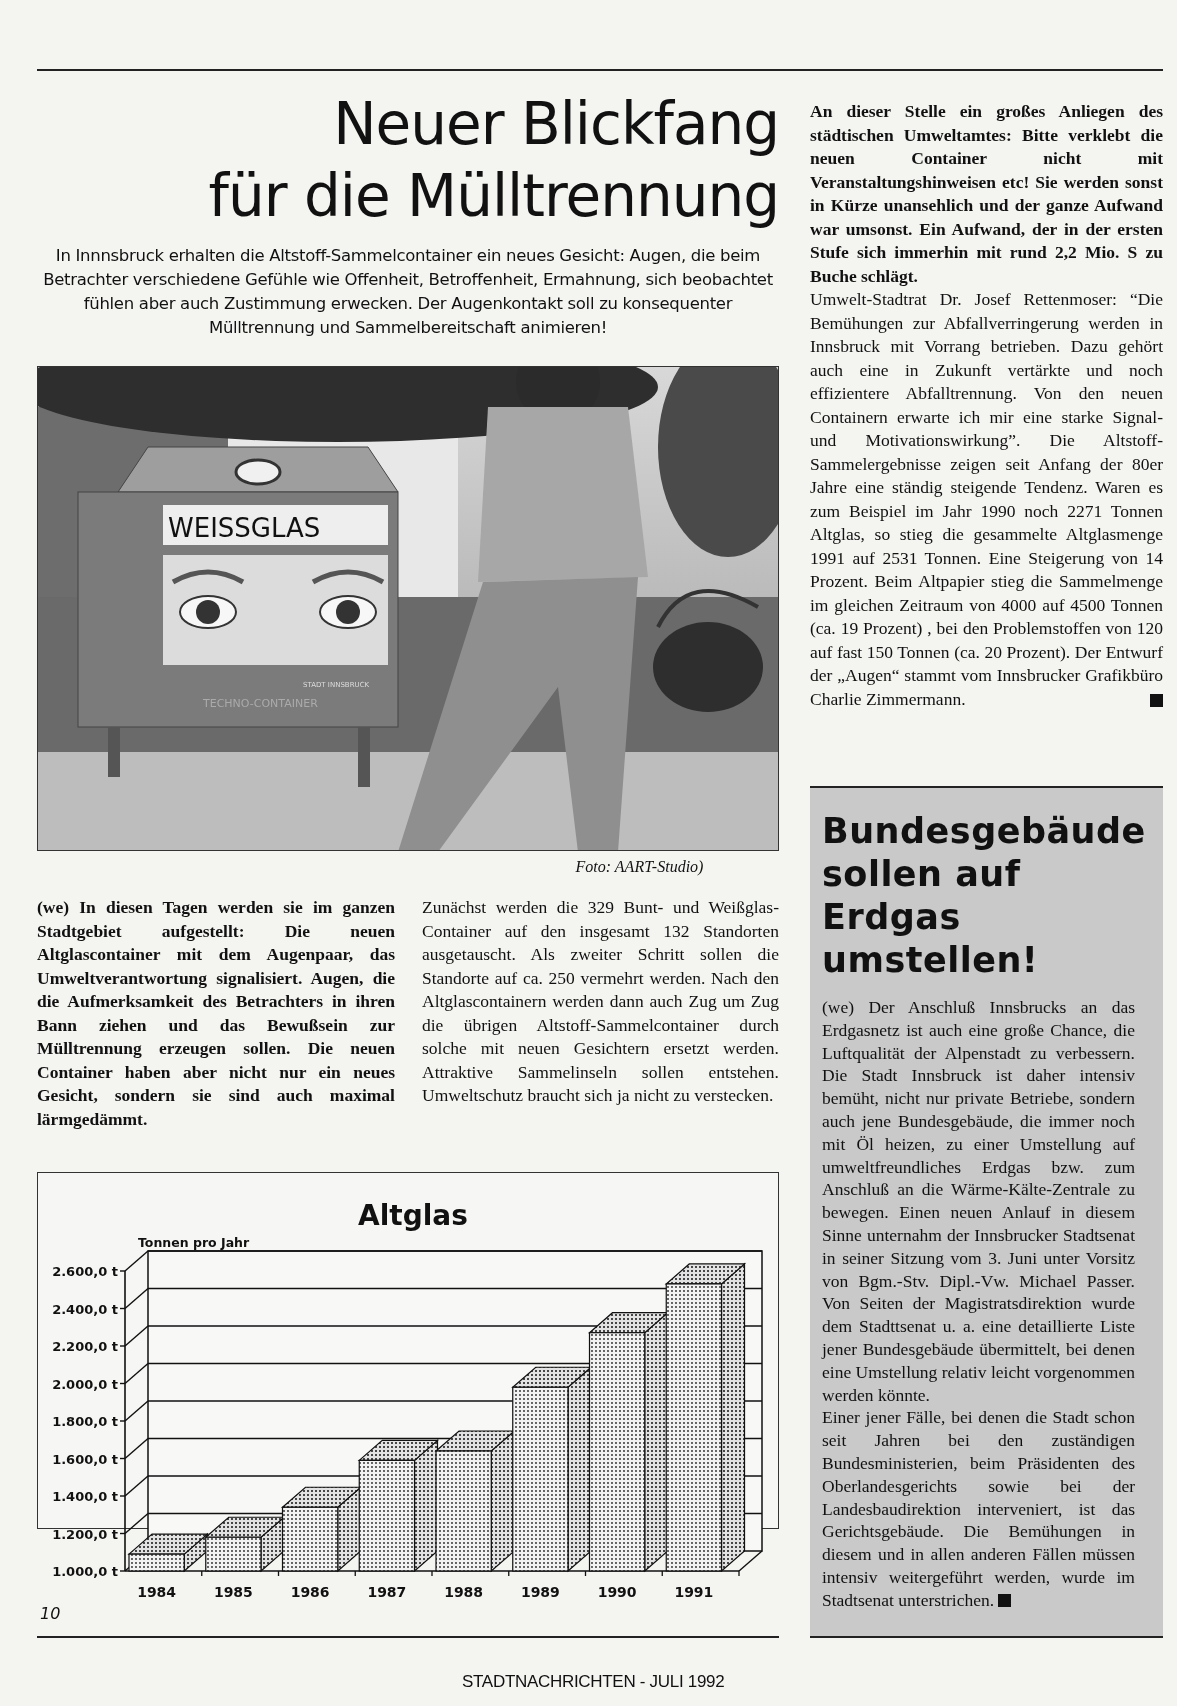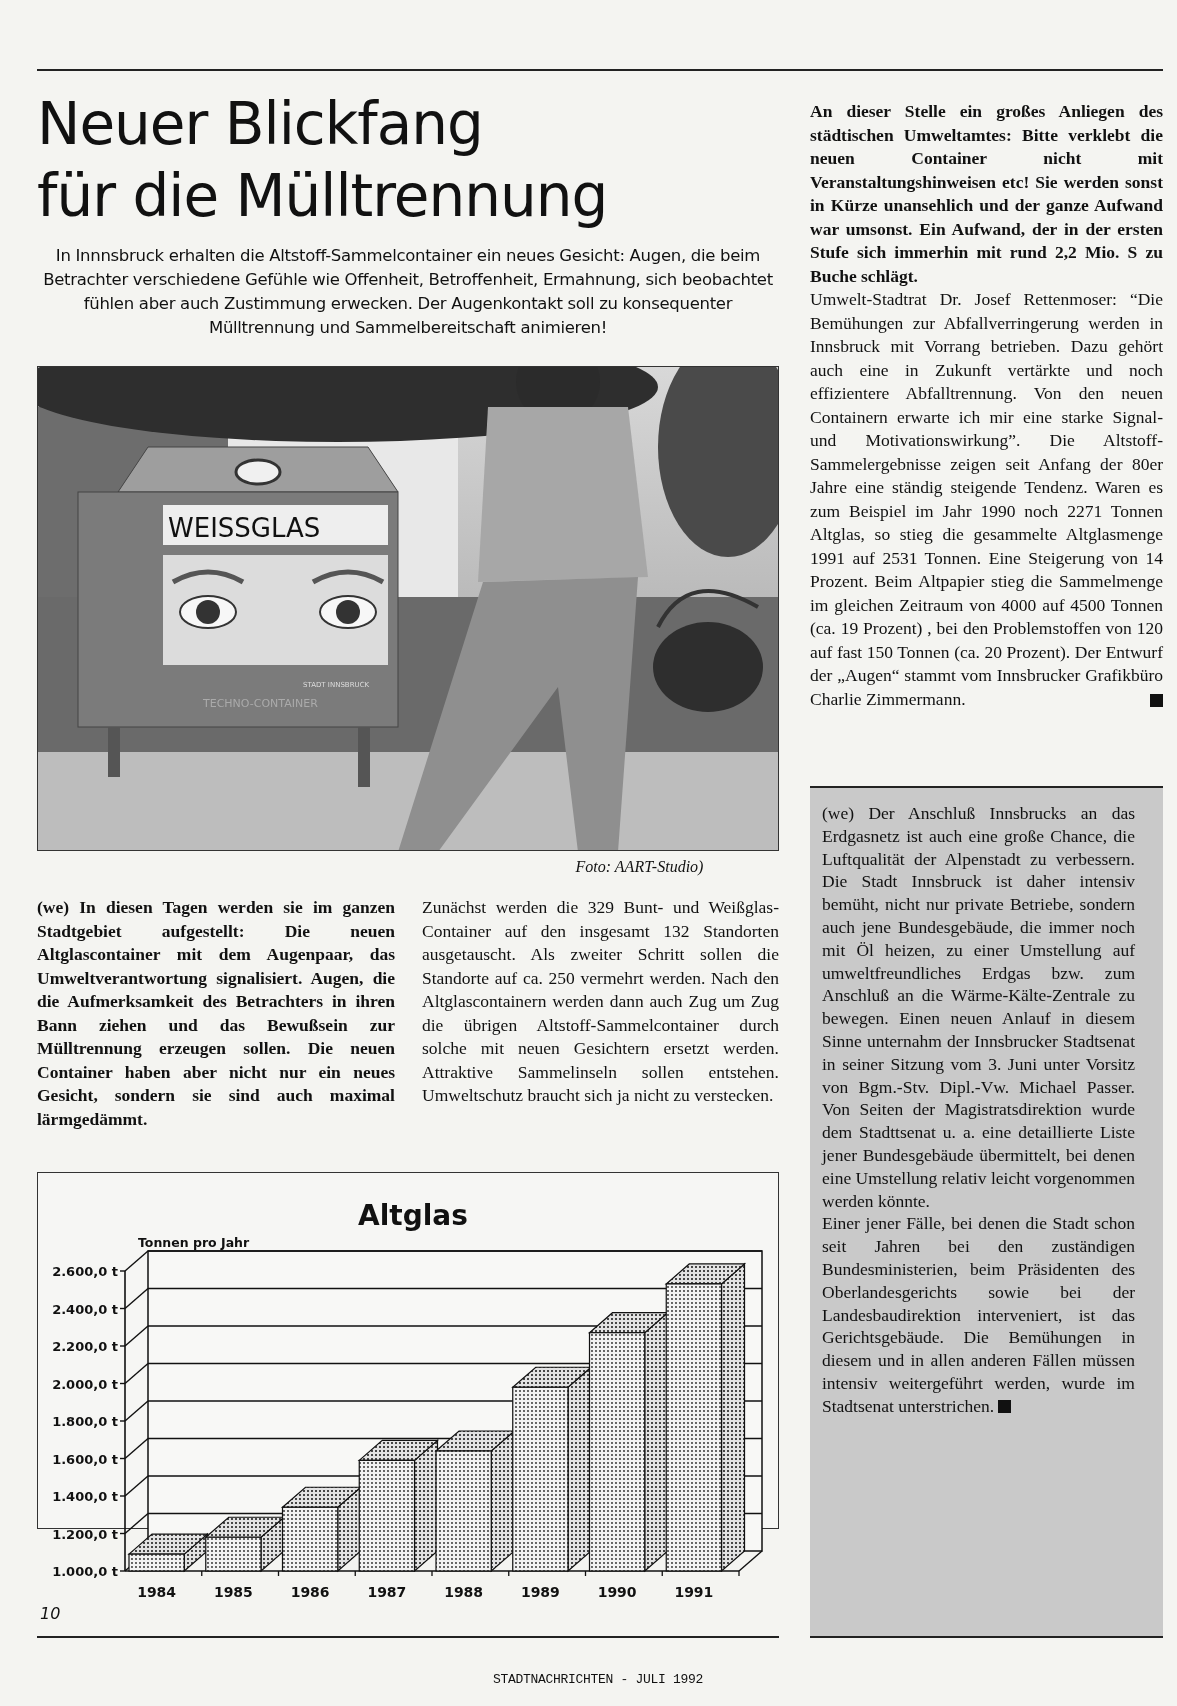--- a/index.html
+++ b/index.html
@@ -1,32 +1,32 @@
 <!DOCTYPE html>
 <html><head>
 <meta charset="utf-8">
 <style>
   html,body{margin:0;padding:0;}
   body{width:1177px;height:1706px;background:#f4f4f1;position:relative;overflow:hidden;color:#111;}
   .abs{position:absolute;}
   .rule{position:absolute;height:2px;background:#222;}
   .serif{font-family:"Liberation Serif","DejaVu Serif",serif;}
-  .headline{left:37px;top:88px;width:742px;text-align:left;font-family:"DejaVu Sans","Liberation Sans",sans-serif;font-weight:normal;font-size:58px;line-height:72px;letter-spacing:-1px;margin:0;}
+  .headline{left:37px;top:88px;width:742px;text-align:right;font-family:"DejaVu Sans","Liberation Sans",sans-serif;font-weight:normal;font-size:58px;line-height:72px;letter-spacing:-1px;margin:0;}
   .lead{left:37px;top:244px;width:742px;text-align:center;font-family:"DejaVu Sans","Liberation Sans",sans-serif;font-size:16.5px;line-height:24px;letter-spacing:-0.3px;}
   .photo{left:37px;top:366px;width:742px;height:485px;border:1px solid #333;box-sizing:border-box;overflow:hidden;background:#86efac;}
   .caption{left:500px;top:858px;width:279px;text-align:center;font-style:italic;font-size:16px;}
   .col{font-size:17.5px;line-height:23.5px;text-align:justify;}
   .col-bold{font-weight:bold;}
   .box{left:810px;top:786px;width:353px;height:851px;background:#c9c9c9;border-top:2px solid #222;box-sizing:border-box;}
   .box-title{margin:0;padding:22px 12px 0 12px;font-family:"DejaVu Sans","Liberation Sans",sans-serif;font-weight:900;font-size:35px;line-height:43px;letter-spacing:0.5px;}
   .box-body{padding:14px 28px 0 12px;font-size:17.5px;line-height:22.8px;text-align:justify;}
   .endmark{display:inline-block;width:13px;height:13px;background:#111;vertical-align:-1px;margin-left:4px;}
   .chartbox{left:37px;top:1172px;width:742px;height:357px;border:1.5px solid #333;box-sizing:border-box;background:#f6f6f4;}
   .footer-page{left:40px;top:1604px;font-family:"DejaVu Sans","Liberation Sans",sans-serif;font-style:italic;font-size:16px;}
-  .footer-title{left:493px;top:1672px;font-family:Liberation Mono, monospace;font-size:13px;letter-spacing:-0.3px;}
+  .footer-title{left:462px;top:1672px;font-family:Liberation Sans, sans-serif;font-size:17px;letter-spacing:-0.3px;}
 </style>
 </head>
 <body>
 
 <div class="rule" style="left:37px;top:69px;width:1126px;"></div>
 
 <h1 class="abs headline">
   <span>Neuer Blickfang</span><br>
   <span>für die Mülltrennung</span>
 </h1>
@@ -86,20 +86,21 @@
 <div class="abs col serif col-bold" style="left:37px;top:896px;width:358px;">(we) In diesen Tagen werden sie im ganzen Stadtgebiet aufgestellt: Die neuen Altglascontainer mit dem Augenpaar, das Umweltverantwortung signalisiert. Augen, die die Aufmerksamkeit des Betrachters in ihren Bann ziehen und das Bewußsein zur Mülltrennung erzeugen sollen. Die neuen Container haben aber nicht nur ein neues Gesicht, sondern sie sind auch maximal lärmgedämmt.</div>
 
 <div class="abs col serif" style="left:422px;top:896px;width:357px;">Zunächst werden die 329 Bunt- und Weißglas-Container auf den insgesamt 132 Standorten ausgetauscht. Als zweiter Schritt sollen die Standorte auf ca. 250 vermehrt werden. Nach den Altglascontainern werden dann auch Zug um Zug die übrigen Altstoff-Sammelcontainer durch solche mit neuen Gesichtern ersetzt werden. Attraktive Sammelinseln sollen entstehen. Umweltschutz braucht sich ja nicht zu verstecken.</div>
 
 <div class="abs col serif" style="left:810px;top:100px;width:353px;">
   <span class="col-bold">An dieser Stelle ein großes Anliegen des städtischen Umweltamtes: Bitte verklebt die neuen Container nicht mit Veranstaltungshinweisen etc! Sie werden sonst in Kürze unansehlich und der ganze Aufwand war umsonst. Ein Aufwand, der in der ersten Stufe sich immerhin mit rund 2,2 Mio. S zu Buche schlägt.</span><br>
   <span>Umwelt-Stadtrat Dr. Josef Rettenmoser: “Die Bemühungen zur Abfallverringerung werden in Innsbruck mit Vorrang betrieben. Dazu gehört auch eine in Zukunft vertärkte und noch effizientere Abfalltrennung. Von den neuen Containern erwarte ich mir eine starke Signal- und Motivationswirkung”. Die Altstoff-Sammelergebnisse zeigen seit Anfang der 80er Jahre eine ständig steigende Tendenz. Waren es zum Beispiel im Jahr 1990 noch 2271 Tonnen Altglas, so stieg die gesammelte Altglasmenge 1991 auf 2531 Tonnen. Eine Steigerung von 14 Prozent. Beim Altpapier stieg die Sammelmenge im gleichen Zeitraum von 4000 auf 4500 Tonnen (ca. 19 Prozent) , bei den Problemstoffen von 120 auf fast 150 Tonnen (ca. 20 Prozent). Der Entwurf der „Augen“ stammt vom Innsbrucker Grafikbüro Charlie Zimmermann.</span><span class="endmark" style="float:right;margin-top:6px;"></span>
 </div>
 
 <div class="abs box">
+  <h2 class="box-title">Bundesgebäude sollen auf Erdgas umstellen!</h2>
   <div class="box-body serif">
     <div>(we) Der Anschluß Innsbrucks an das Erdgasnetz ist auch eine große Chance, die Luftqualität der Alpenstadt zu verbessern. Die Stadt Innsbruck ist daher intensiv bemüht, nicht nur private Betriebe, sondern auch jene Bundesgebäude, die immer noch mit Öl heizen, zu einer Umstellung auf umweltfreundliches Erdgas bzw. zum Anschluß an die Wärme-Kälte-Zentrale zu bewegen. Einen neuen Anlauf in diesem Sinne unternahm der Innsbrucker Stadtsenat in seiner Sitzung vom 3. Juni unter Vorsitz von Bgm.-Stv. Dipl.-Vw. Michael Passer. Von Seiten der Magistratsdirektion wurde dem Stadttsenat u. a. eine detaillierte Liste jener Bundesgebäude übermittelt, bei denen eine Umstellung relativ leicht vorgenommen werden könnte.</div>
     <div><span>Einer jener Fälle, bei denen die Stadt schon seit Jahren bei den zuständigen Bundesministerien, beim Präsidenten des Oberlandesgerichts sowie bei der Landesbaudirektion interveniert, ist das Gerichtsgebäude. Die Bemühungen in diesem und in allen anderen Fällen müssen intensiv weitergeführt werden, wurde im Stadtsenat unterstrichen.</span><span class="endmark"></span></div>
   </div>
 </div>
 
 <div class="abs chartbox">
   <svg id="chart" width="742" height="441" viewBox="0 0 742 441">
     <defs>
       <pattern id="dots" width="4" height="4" patternUnits="userSpaceOnUse">

